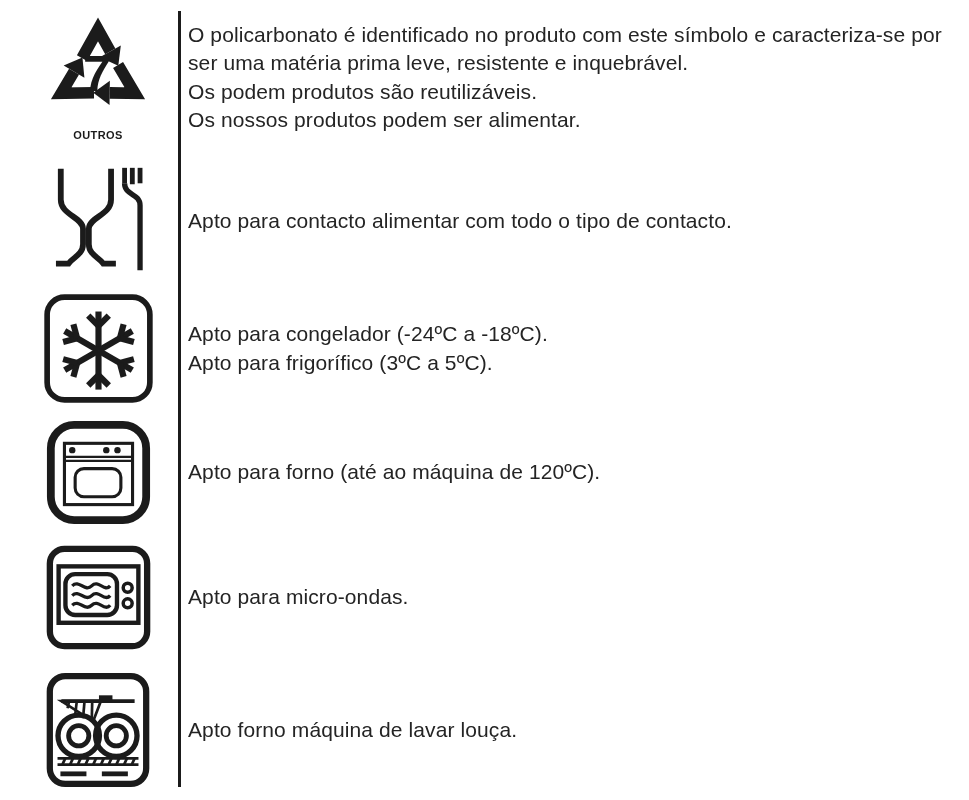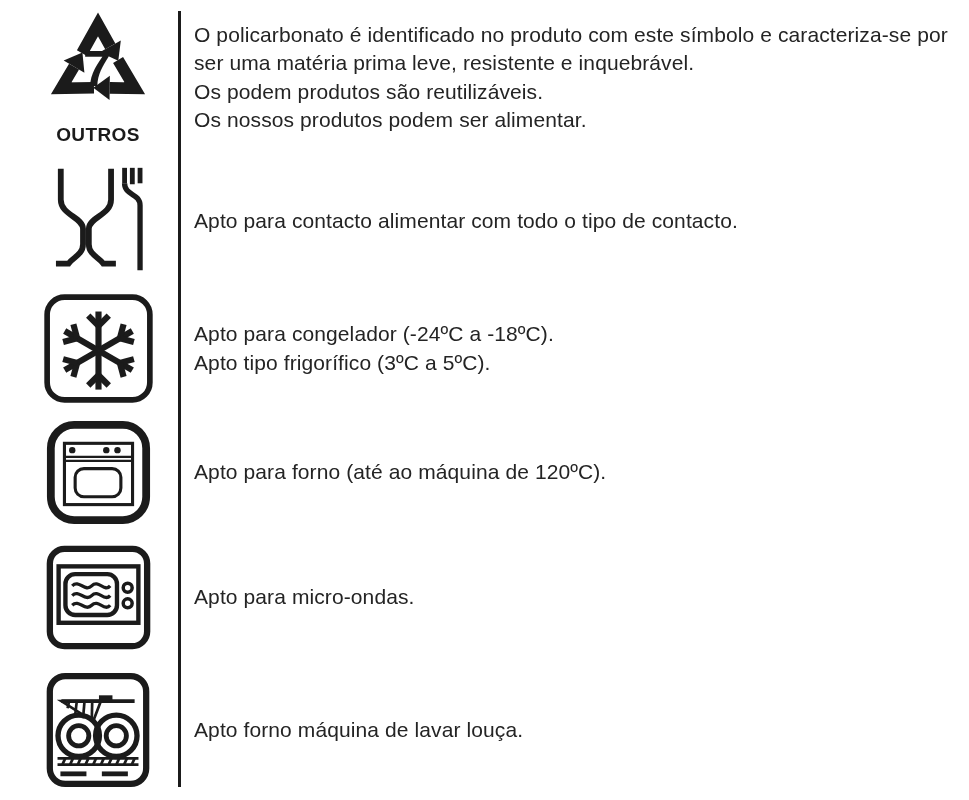--- a/index.html
+++ b/index.html
@@ -13,26 +13,26 @@
   .divider{position:absolute;left:178px;top:11px;bottom:13px;width:2.5px;background:#1b1b1b;}
   .row{display:flex;width:100%;}
   .r1{height:155px}.r2{height:132px}.r3{height:123px}.r4{height:125px}.r5{height:125px}.r6{height:140px}
   .icon-cell{
     flex:0 0 178px;width:178px;box-sizing:border-box;
     display:flex;flex-direction:column;align-items:center;justify-content:center;
     padding-left:18px;
   }
   .text-cell{
     flex:1;display:flex;flex-direction:column;justify-content:center;
-    padding-left:16px;box-sizing:border-box;
+    padding-left:10px;box-sizing:border-box;
     font-size:21px;line-height:28.5px;letter-spacing:0.1px;
   }
   .line{white-space:nowrap;}
   .caption{
-    font-weight:bold;font-size:19px;letter-spacing:0.4px;margin-top:1px;color:#1b1b1b;
+    font-weight:bold;font-size:11px;letter-spacing:0.4px;margin-top:1px;color:#1b1b1b;
   }
   .code7{
     font-family:"Liberation Sans",sans-serif;font-weight:bold;
   }
   svg{display:block;}
   svg *{stroke-linecap:butt;}
 </style>
 </head>
 <body>
 
@@ -119,21 +119,21 @@
           <g transform="rotate(300,55,57)">
               <line x1="55" y1="57" x2="55" y2="19"></line>
               <line x1="55" y1="33" x2="45" y2="23"></line>
               <line x1="55" y1="33" x2="65" y2="23"></line>
             </g>
         </g>
       </svg>
     </div>
     <div class="text-cell">
       <div class="line">Apto para congelador (-24ºC a -18ºC).</div>
-      <div class="line">Apto tipo frigorífico (3ºC a 5ºC).</div>
+      <div class="line">Apto para frigorífico (3ºC a 5ºC).</div>
     </div>
   </div>
 
   <div class="row r4">
     <div class="icon-cell">
       <svg width="107" height="107" viewBox="0 0 110 110">
         <rect x="6" y="6" width="98" height="98" rx="24" fill="none" stroke="#1b1b1b" stroke-width="8"></rect>
         <rect x="20" y="25" width="70" height="63" fill="none" stroke="#1b1b1b" stroke-width="3.2"></rect>
         <line x1="20" y1="39" x2="90" y2="39" stroke="#1b1b1b" stroke-width="2.4"></line>
         <line x1="20" y1="43" x2="90" y2="43" stroke="#1b1b1b" stroke-width="2.4"></line>

